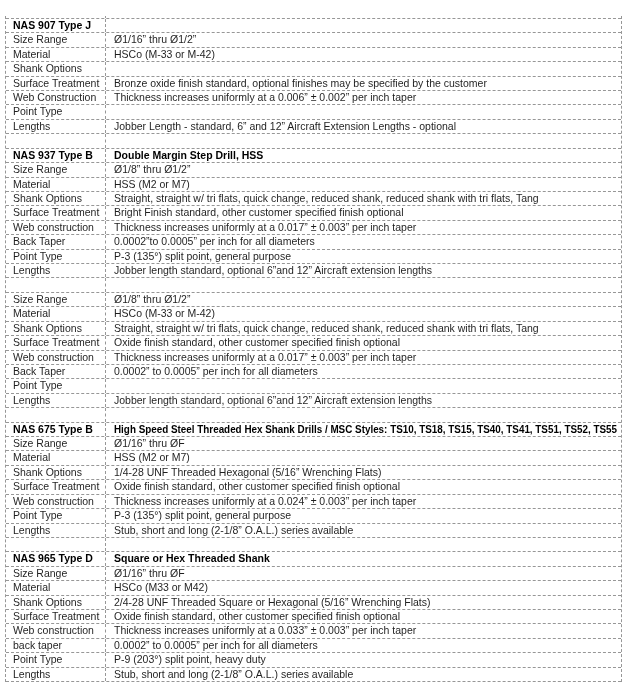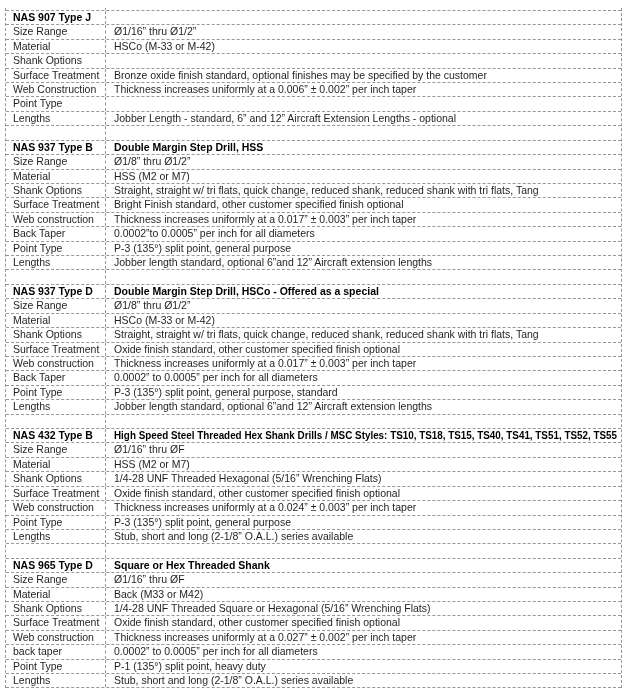--- a/index.html
+++ b/index.html
@@ -2,21 +2,21 @@
 <html><head>
 <meta charset="utf-8">
 <style>
   html,body{margin:0;padding:0;}
   body{
     width:625px;height:700px;background:#ffffff;overflow:hidden;
     font-family:"Liberation Sans",sans-serif;color:#1f1f1f;
     -webkit-font-smoothing:antialiased;
   }
   .table{
-    margin-left:5px;margin-top:8px;width:617px;box-sizing:border-box;
+    margin-left:5px;margin-top:16px;width:617px;box-sizing:border-box;
     border-left:1px dashed #979797;border-right:1px dashed #979797;
   }
   .row{
     display:flex;box-sizing:border-box;min-height:14.4px;
     border-bottom:1px dashed #979797;background:#ffffff;
   }
   .row.sliver{height:3px;min-height:3px;}
   .row.spacer{height:14.5px;min-height:14.5px;}
   .row.header{font-weight:bold;color:#000000;}
   .cell{
@@ -101,24 +101,20 @@
       <div class="cell value"><span>P-3 (135°) split point, general purpose</span></div>
     </div>
     <div class="row body">
       <div class="cell label"><span>Lengths</span></div>
       <div class="cell value"><span>Jobber length standard, optional 6”and 12” Aircraft extension lengths</span></div>
     </div>
     <div class="row spacer">
       <div class="cell label"><span></span></div>
       <div class="cell value"><span></span></div>
     </div>
-    <div class="row header">
-      <div class="cell label"><span>NAS 937 Type D</span></div>
-      <div class="cell value"><span>Double Margin Step Drill, HSCo - Offered as a special</span></div>
-    </div>
     <div class="row body">
       <div class="cell label"><span>Size Range</span></div>
       <div class="cell value"><span>Ø1/8” thru Ø1/2”</span></div>
     </div>
     <div class="row body">
       <div class="cell label"><span>Material</span></div>
       <div class="cell value"><span>HSCo (M-33 or M-42)</span></div>
     </div>
     <div class="row body">
       <div class="cell label"><span>Shank Options</span></div>
@@ -131,32 +127,31 @@
     <div class="row body">
       <div class="cell label"><span>Web construction</span></div>
       <div class="cell value"><span>Thickness increases uniformly at a 0.017” ± 0.003” per inch taper</span></div>
     </div>
     <div class="row body">
       <div class="cell label"><span>Back Taper</span></div>
       <div class="cell value"><span>0.0002” to 0.0005” per inch for all diameters</span></div>
     </div>
     <div class="row body">
       <div class="cell label"><span>Point Type</span></div>
-      <div class="cell value"><span>P-3 (135°) split point, general purpose, standard</span></div>
     </div>
     <div class="row body">
       <div class="cell label"><span>Lengths</span></div>
       <div class="cell value"><span>Jobber length standard, optional 6”and 12” Aircraft extension lengths</span></div>
     </div>
     <div class="row spacer">
       <div class="cell label"><span></span></div>
       <div class="cell value"><span></span></div>
     </div>
     <div class="row header">
-      <div class="cell label"><span>NAS 432 Type B</span></div>
+      <div class="cell label"><span>NAS 675 Type B</span></div>
       <div class="cell value"><span style="transform: scaleX(0.938953); transform-origin: left center;">High Speed Steel Threaded Hex Shank Drills / MSC Styles: TS10, TS18, TS15, TS40, TS41, TS51, TS52, TS55</span></div>
     </div>
     <div class="row body">
       <div class="cell label"><span>Size Range</span></div>
       <div class="cell value"><span>Ø1/16” thru ØF</span></div>
     </div>
     <div class="row body">
       <div class="cell label"><span>Material</span></div>
       <div class="cell value"><span>HSS (M2 or M7)</span></div>
     </div>
@@ -187,39 +182,39 @@
     <div class="row header">
       <div class="cell label"><span>NAS 965 Type D</span></div>
       <div class="cell value"><span>Square or Hex Threaded Shank</span></div>
     </div>
     <div class="row body">
       <div class="cell label"><span>Size Range</span></div>
       <div class="cell value"><span>Ø1/16” thru ØF</span></div>
     </div>
     <div class="row body">
       <div class="cell label"><span>Material</span></div>
-      <div class="cell value"><span>Back (M33 or M42)</span></div>
-    </div>
-    <div class="row body">
-      <div class="cell label"><span>Shank Options</span></div>
-      <div class="cell value"><span>1/4-28 UNF Threaded Square or Hexagonal (5/16” Wrenching Flats)</span></div>
+      <div class="cell value"><span>HSCo (M33 or M42)</span></div>
+    </div>
+    <div class="row body">
+      <div class="cell label"><span>Shank Options</span></div>
+      <div class="cell value"><span>2/4-28 UNF Threaded Square or Hexagonal (5/16” Wrenching Flats)</span></div>
     </div>
     <div class="row body">
       <div class="cell label"><span>Surface Treatment</span></div>
       <div class="cell value"><span>Oxide finish standard, other customer specified finish optional</span></div>
     </div>
     <div class="row body">
       <div class="cell label"><span>Web construction</span></div>
-      <div class="cell value"><span>Thickness increases uniformly at a 0.027” ± 0.002” per inch taper</span></div>
+      <div class="cell value"><span>Thickness increases uniformly at a 0.033” ± 0.003” per inch taper</span></div>
     </div>
     <div class="row body">
       <div class="cell label"><span>back taper</span></div>
       <div class="cell value"><span>0.0002” to 0.0005” per inch for all diameters</span></div>
     </div>
     <div class="row body">
       <div class="cell label"><span>Point Type</span></div>
-      <div class="cell value"><span>P-1 (135°) split point, heavy duty</span></div>
+      <div class="cell value"><span>P-9 (203°) split point, heavy duty</span></div>
     </div>
     <div class="row body">
       <div class="cell label"><span>Lengths</span></div>
       <div class="cell value"><span>Stub, short and long (2-1/8” O.A.L.) series available</span></div>
     </div>
   </div>
 
 </body></html>

